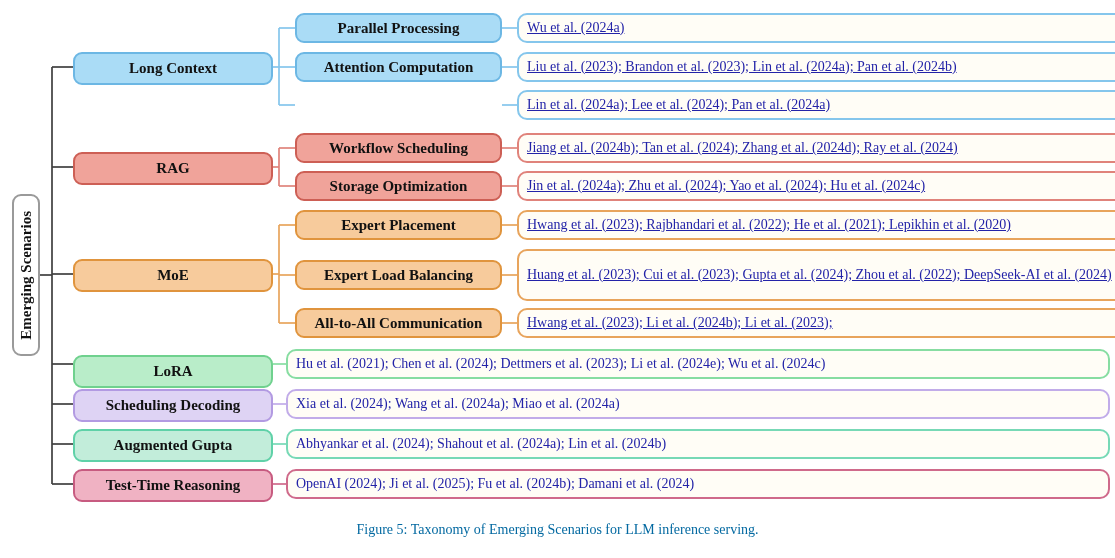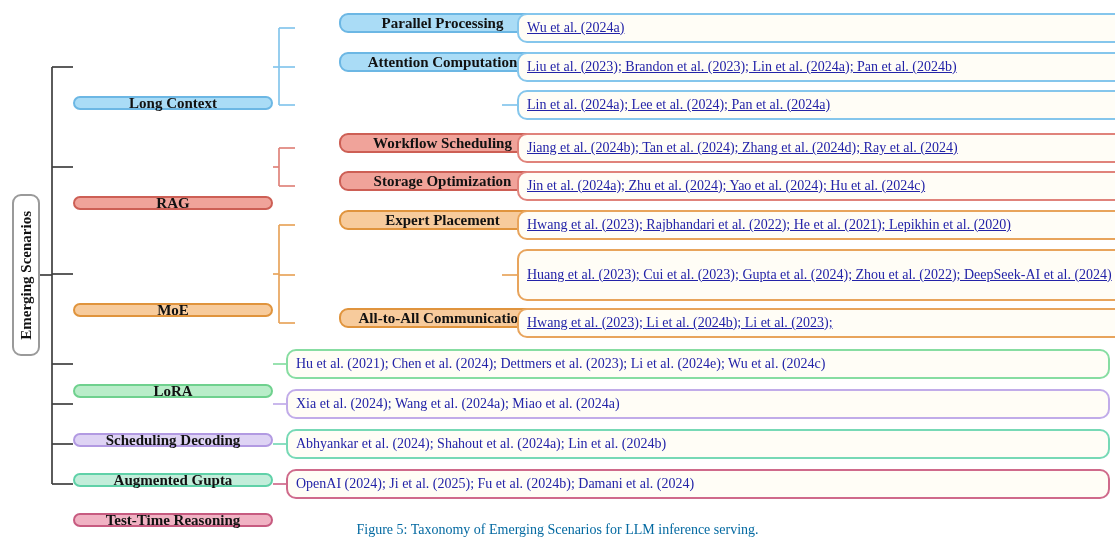--- a/index.html
+++ b/index.html
@@ -6,22 +6,22 @@
   #stage{
     position:relative;width:1115px;height:558px;background:#ffffff;overflow:hidden;
     font-family:"Liberation Serif","DejaVu Serif",serif;
   }
   #connectors{position:absolute;left:0;top:0;width:1115px;height:558px;}
   .node{
     position:absolute;box-sizing:border-box;display:flex;align-items:center;justify-content:center;
     border-radius:9px;font-weight:bold;font-size:15px;color:#111;background:#eee;border:2.5px solid #888;
     white-space:nowrap;
   }
-  .n1{left:73px;width:200px;height:14px;margin-top:44px;}
-  .n2{left:295px;width:207px;height:20px;margin-left:44px;}
+  .n1{left:73px;width:200px;height:33px;}
+  .n2{left:295px;width:207px;height:30px;}
   .leaf{
     position:absolute;box-sizing:border-box;display:flex;align-items:center;justify-content:flex-start;
     border-radius:10px;background:#fffdf6;border:2px solid #999;
     font-size:14px;line-height:1.45;color:#2323a8;padding:0 8px;
   }
   .leaf-std{left:517px;width:640px;height:30px;text-decoration:underline;}
   .leaf-wide{left:286px;width:824px;height:30px;}
   .leaf .cite{color:#2323a8;}
   
   .g-blue.node{background:#aadcf6;border-color:#6cb7e4;}
@@ -116,21 +116,21 @@
 
   <div class="node n1 g-blue" style="top:52px">
       <span>Long Context</span>
     </div>
   <div class="node n1 g-red" style="top:152px">
       <span>RAG</span>
     </div>
   <div class="node n1 g-orange" style="top:259px">
       <span>MoE</span>
     </div>
-  <div class="node n1 g-green" style="top:340px">
+  <div class="node n1 g-green" style="top:355px">
       <span>LoRA</span>
     </div>
   <div class="node n1 g-purple" style="top:389px">
       <span>Scheduling Decoding</span>
     </div>
   <div class="node n1 g-teal" style="top:429px">
       <span>Augmented Gupta</span>
     </div>
   <div class="node n1 g-pink" style="top:469px">
       <span>Test-Time Reasoning</span>
@@ -144,20 +144,23 @@
     </div>
   <div class="node n2 g-red" style="top:133px">
       <span>Workflow Scheduling</span>
     </div>
   <div class="node n2 g-red" style="top:171px">
       <span>Storage Optimization</span>
     </div>
   <div class="node n2 g-orange" style="top:210px">
       <span>Expert Placement</span>
     </div>
+  <div class="node n2 g-orange" style="top:260px">
+      <span>Expert Load Balancing</span>
+    </div>
   <div class="node n2 g-orange" style="top:308px">
       <span>All-to-All Communication</span>
     </div>
 
   <div class="leaf leaf-std g-blue" style="top:13px">
       <span class="cite">Wu et al. (2024a)</span>
     </div>
   <div class="leaf leaf-std g-blue" style="top:52px">
       <span class="cite">Liu et al. (2023); Brandon et al. (2023); Lin et al. (2024a); Pan et al. (2024b)</span>
     </div>

